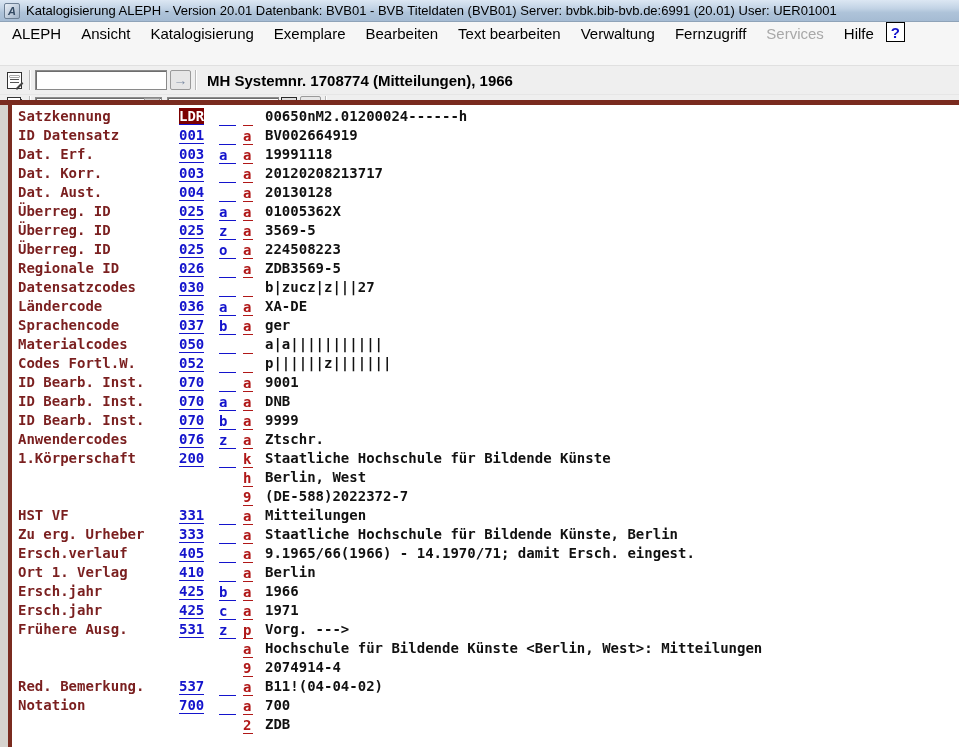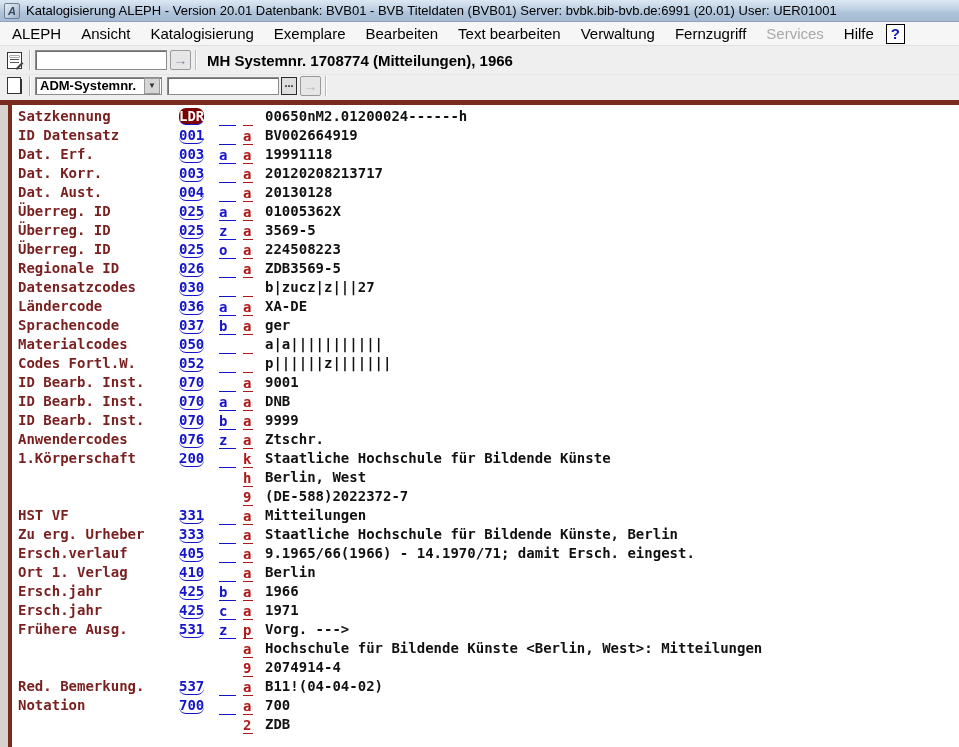--- a/index.html
+++ b/index.html
@@ -17,22 +17,22 @@
     width:16px; height:16px; flex:0 0 16px;
     background:linear-gradient(135deg,#e8eef5,#9fb2c8);
     border:1px solid #6d7f94; border-radius:2px;
     display:flex; align-items:center; justify-content:center;
     font-style:italic; font-weight:bold; font-size:11px; color:#344a63;
     overflow:hidden;
   }
 
   
   .menubar{
-    height:24px; background:#f6f6f6; border-bottom:1px solid #e0e0e0;
-    display:flex; align-items:center; font-size:15px; padding-left:2px;
+    height:44px; background:#f6f6f6; border-bottom:1px solid #e0e0e0;
+    display:flex; font-size:15px; padding-left:2px;
   }
   .menu-item{ padding:3px 10px; color:#000; cursor:default; }
   .menu-item.disabled{ color:#a8a8a8; }
   .help-box{
     width:19px; height:20px; border:1px solid #000; background:#fff;
     display:flex; align-items:center; justify-content:center;
     color:#1414cc; font-weight:bold; font-size:15px; margin-left:2px;
   }
 
   
@@ -83,21 +83,21 @@
   .panel-leftborder{ position:absolute; left:8px; top:105px; width:4px; height:642px; background:#7a2b1f; }
   .record-area{
     position:absolute; left:12px; top:105px; width:947px; height:642px;
     background:#fff; padding-top:2px; overflow:hidden;
     font-family:"DejaVu Sans Mono","Liberation Mono",monospace;
     font-weight:bold; font-size:14px;
   }
   .rec-row{ height:19px; line-height:19px; display:flex; align-items:flex-end; white-space:pre; }
   .c-label{ width:161px; margin-left:6px; color:#7a1f1f; overflow:hidden; }
   .c-tag{ width:26px; margin-right:14px; color:#1414cc; }
-  .c-tag .t{ border-bottom:1px solid #1414cc; display:inline-block; line-height:16px;border-radius:7px; }
+  .c-tag .t{ border-bottom:1px solid #1414cc; display:inline-block; line-height:16px; }
   .c-tag .t.selected{ background:#7b0000; color:#fff; }
   .c-ind{ width:17px; margin-right:7px; color:#1414cc; display:inline-block; line-height:16px; }
   .c-ind.line{ border-bottom:1px solid #1414cc; }
   .c-sub{ width:10px; margin-right:12px; color:#b01818; display:inline-block; line-height:16px; }
   .c-sub.line{ border-bottom:1px solid #b01818; }
   .c-value{ color:#111; }
 </style>
 </head>
 <body>
 

